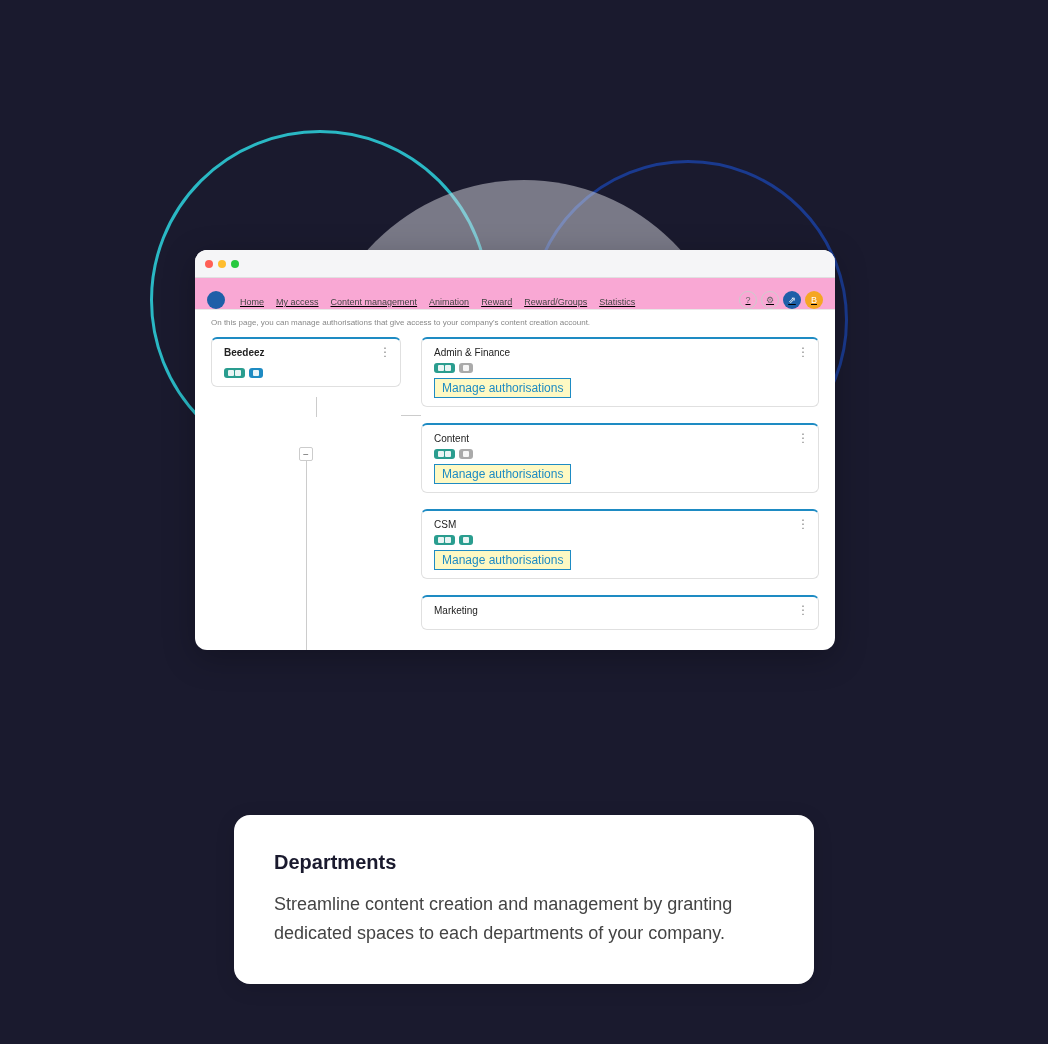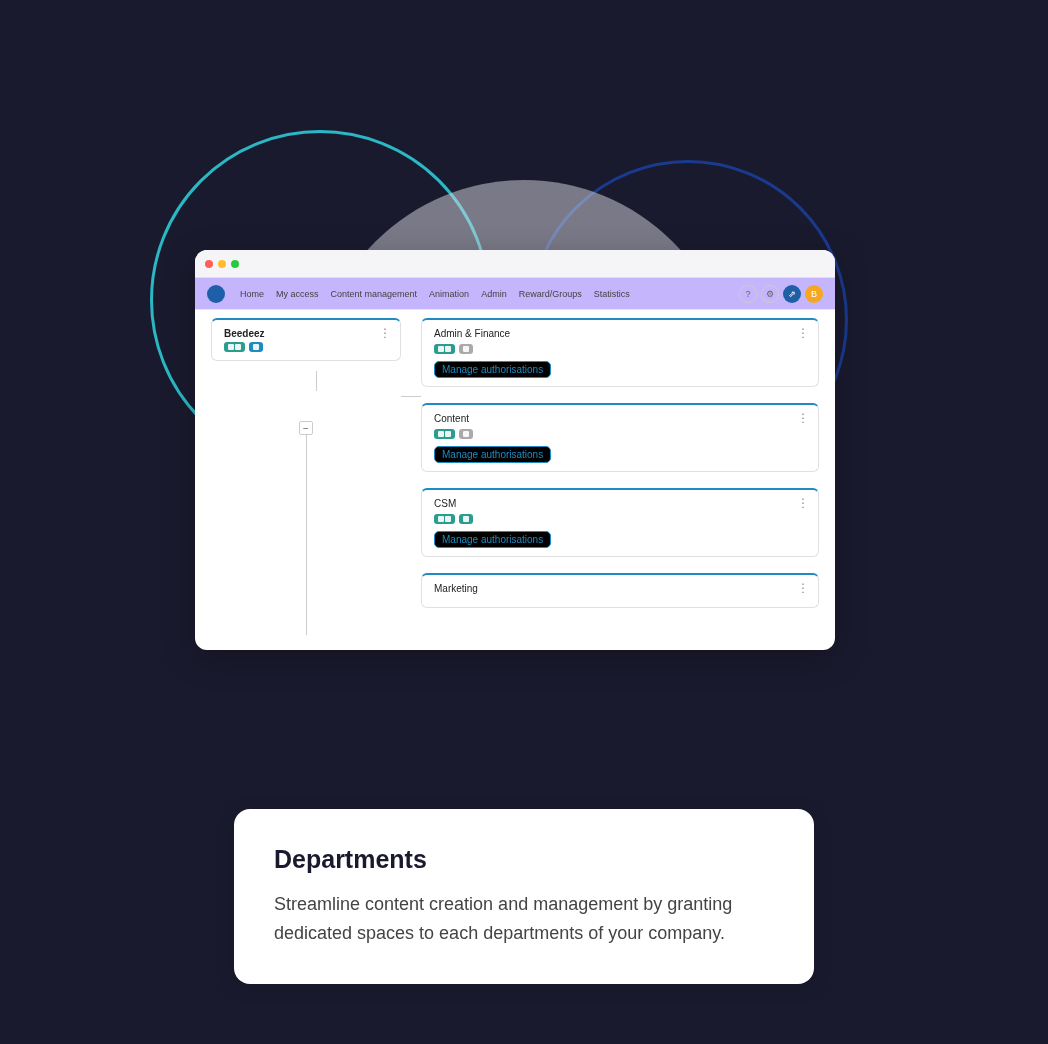--- a/index.html
+++ b/index.html
@@ -74,27 +74,28 @@
       width: 8px;
       height: 8px;
       border-radius: 50%;
     }
     .dot-red { background: #ff5f56; }
     .dot-yellow { background: #ffbd2e; }
     .dot-green { background: #27c93f; }
 
     
     .app-navbar {
-      background: #c4b5fd;
+      background: #f9a8d4;
       height: 32px;
       display: flex;
-      align-items: center;
+      align-items: flex-end;
       padding: 0 12px;
       gap: 2px;
       border-bottom: 1px solid #e8e8e8;
+      text-decoration: underline;
     }
     .nav-logo {
       width: 18px;
       height: 18px;
       background: #1e5fa8;
       border-radius: 50%;
       margin-right: 8px;
       flex-shrink: 0;
     }
     .nav-item {
@@ -152,21 +153,21 @@
       padding: 8px 12px;
       width: 190px;
       position: relative;
       margin-bottom: 10px;
       border-top: 2px solid #1e8bc3;
     }
     .company-card-title {
       font-size: 10px;
       font-weight: 600;
       color: #222;
-      margin-bottom: 3px;
+      margin-bottom: 10px;
     }
     .card-icons {
       display: flex;
       gap: 4px;
     }
     .card-icon-group {
       display: flex;
       align-items: center;
       background: #2a9d8f;
       border-radius: 3px;
@@ -214,25 +215,25 @@
       margin-bottom: 5px;
     }
     .dept-card-row {
       display: flex;
       align-items: center;
       gap: 4px;
       margin-bottom: 5px;
     }
     .manage-btn {
       border: 1px solid #1e8bc3;
-      background: #000000;
+      background: #fef9c3;
       color: #1e8bc3;
-      font-size: 10px;
+      font-size: 12px;
       padding: 2px 7px;
-      border-radius: 5px;
+      border-radius: 0;
       cursor: pointer;
     }
 
     
     .tree-root-area {
       display: flex;
       flex-direction: row;
       align-items: flex-start;
       padding: 0;
     }
@@ -264,21 +265,21 @@
       left: 50%;
       transform: translateX(-50%);
       width: 580px;
       background: #fff;
       border-radius: 16px;
       box-shadow: 0 4px 20px rgba(0,0,0,0.12);
       padding: 36px 40px;
       z-index: 5;
     }
     .info-card-title {
-      font-size: 25px;
+      font-size: 20px;
       font-weight: 700;
       color: #1a1a2e;
       margin-bottom: 16px;
     }
     .info-card-desc {
       font-size: 18px;
       color: #444;
       line-height: 1.6;
     }
   </style>
@@ -296,33 +297,34 @@
     <div class="browser-dot dot-yellow"></div>
     <div class="browser-dot dot-green"></div>
   </div>
 
   <div class="app-navbar">
     <div class="nav-logo"></div>
     <span class="nav-item">Home</span>
     <span class="nav-item">My access</span>
     <span class="nav-item">Content management</span>
     <span class="nav-item">Animation</span>
-    <span class="nav-item">Admin</span>
+    <span class="nav-item">Reward</span>
     <span class="nav-item">Reward/Groups</span>
     <span class="nav-item">Statistics</span>
     <div class="nav-spacer"></div>
     <div class="nav-icons">
       <div class="nav-icon-btn help">?</div>
       <div class="nav-icon-btn gear">⚙</div>
       <div class="nav-icon-btn share">⇗</div>
       <div class="nav-icon-btn user">B</div>
     </div>
   </div>
 
   <div class="page-content">
+    <div class="page-desc">On this page, you can manage authorisations that give access to your company's content creation account.</div>
 
     <div class="tree-root-area">
 
       <div style="display:flex; flex-direction:column; align-items:center; margin-right:0;">
         <div class="company-card">
           <span class="card-more-btn">⋮</span>
           <div class="company-card-title">Beedeez</div>
           <div class="card-icons">
             <div class="card-icon-group">
               <div class="card-icon-dot"></div>

